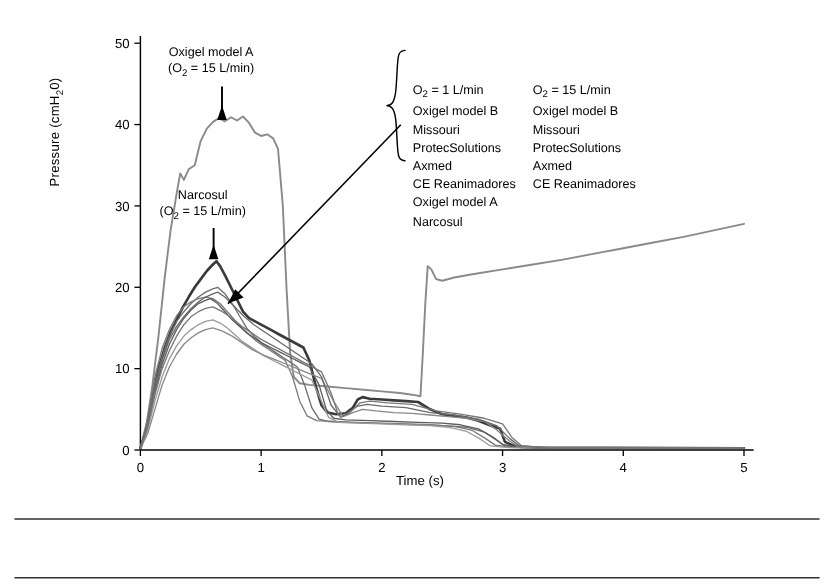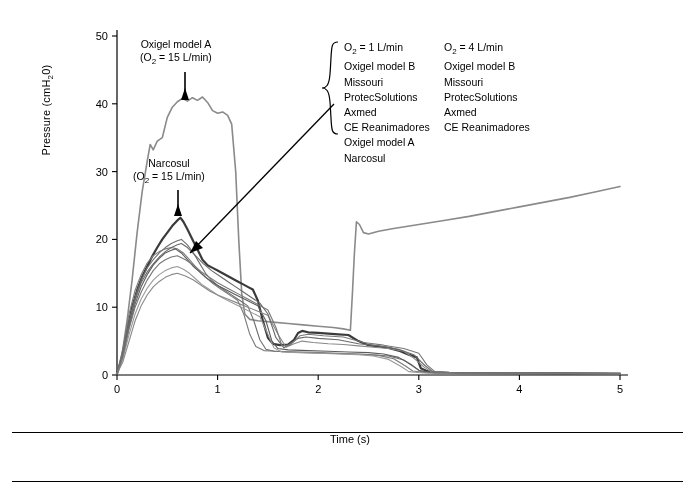--- a/index.html
+++ b/index.html
@@ -40,21 +40,20 @@
     transform-origin: left top;
     font-size: 11px;
     text-align: center;
     letter-spacing: 0.2px;
   }
   .axis-label-x {
     position: absolute;
     left: 330px;
     top: 395px;
     font-size: 11px;
-    margin-top: 38px;
   }
   .sub {
     font-size: 8px;
     vertical-align: sub;
   }
   .annot {
     position: absolute;
     font-size: 10.5px;
     line-height: 13px;
     white-space: nowrap;
@@ -67,20 +66,21 @@
   .annot-narcosul {
     left: 133px;
     top: 157px;
     text-align: center;
   }
   .legend-col {
     position: absolute;
     font-size: 10.5px;
     line-height: 15.2px;
     white-space: nowrap;
+    margin-top: 28px;
   }
   .legend-col-1 { left: 344px; top: 40px; }
   .legend-col-2 { left: 444px; top: 40px; }
   .caption {
     position: absolute;
     left: 22px;
     top: 442px;
     width: 650px;
     font-size: 11.5px;
     line-height: 16px;
@@ -181,21 +181,21 @@
       <div>Oxigel model B</div>
       <div>Missouri</div>
       <div>ProtecSolutions</div>
       <div>Axmed</div>
       <div>CE Reanimadores</div>
       <div>Oxigel model A</div>
       <div>Narcosul</div>
     </div>
 
     <div class="legend-col legend-col-2">
-      <div><span>O</span><span class="sub">2</span><span> = 4 L/min</span></div>
+      <div><span>O</span><span class="sub">2</span><span> = 15 L/min</span></div>
       <div>Oxigel model B</div>
       <div>Missouri</div>
       <div>ProtecSolutions</div>
       <div>Axmed</div>
       <div>CE Reanimadores</div>
     </div>
   </div>
 
   <div class="rule rule-top"></div>
   <div class="rule rule-bottom"></div>

